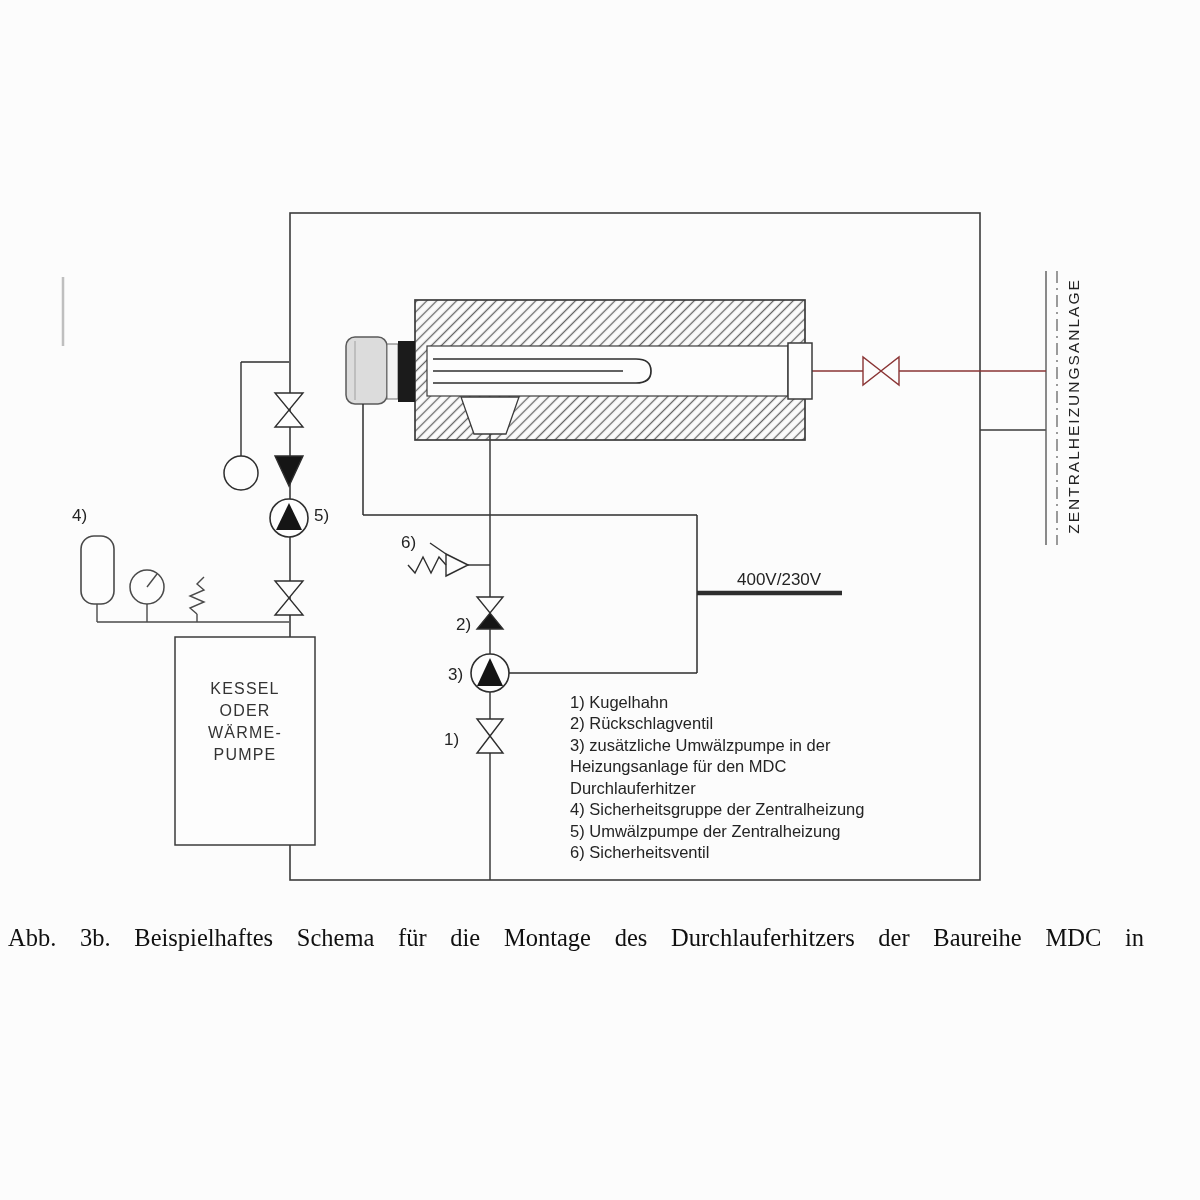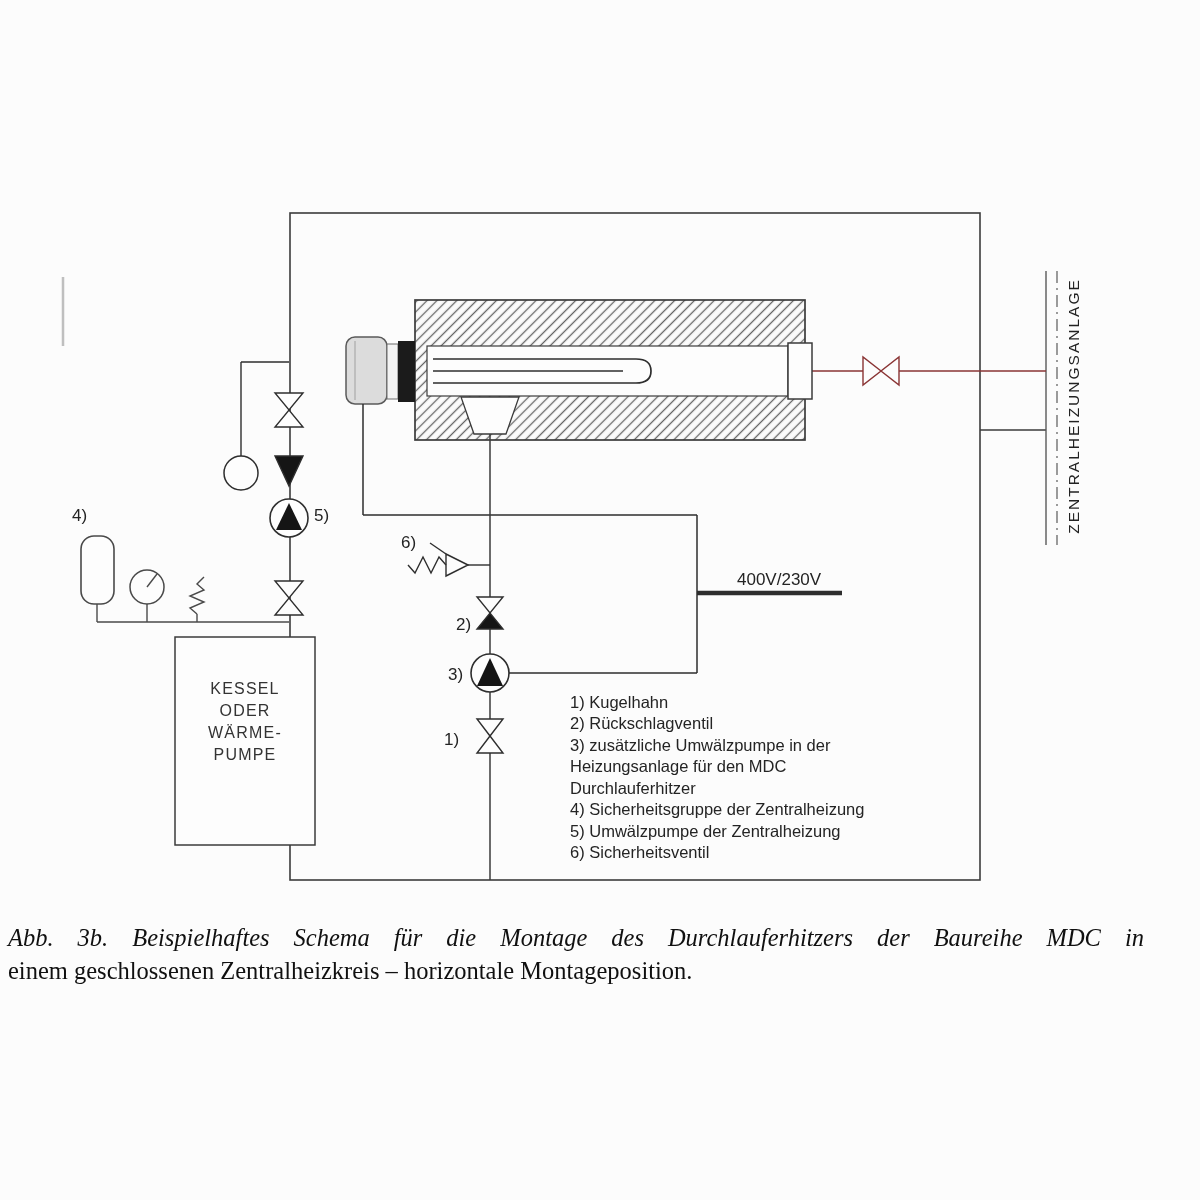--- a/index.html
+++ b/index.html
@@ -17,21 +17,21 @@
   .legend text { font-size:16.5px; }
   .marker { font-size:17px; }
   .power  { font-size:17px; }
   .boiler-text   { font-size:16px; letter-spacing:1.2px; text-anchor:middle; fill:#333; }
   .vertical-label{ font-size:15.5px; letter-spacing:2px; text-anchor:middle; fill:#222; }
   .caption {
     position:absolute; left:8px; top:921px; width:1136px;
     font-family:"Liberation Serif", serif;
     font-size:24.5px; color:#101010; line-height:33px;
   }
-  .caption .l1 { text-align:justify; text-align-last:justify;font-style:italic; }
+  .caption .l1 { text-align:justify; text-align-last:justify; }
   .caption .l2 { text-align:left; }
 </style>
 </head>
 <body>
 
 <div class="page">
 
   <svg class="diagram" width="1200" height="1200" viewBox="0 0 1200 1200">
     <defs>
       <pattern id="hatch" width="7" height="7" patternUnits="userSpaceOnUse" patternTransform="rotate(45)">
@@ -158,16 +158,15 @@
       <text x="570" y="772">Heizungsanlage für den MDC</text>
       <text x="570" y="794">Durchlauferhitzer</text>
       <text x="570" y="815">4) Sicherheitsgruppe der Zentralheizung</text>
       <text x="570" y="837">5) Umwälzpumpe der Zentralheizung</text>
       <text x="570" y="858">6) Sicherheitsventil</text>
     </g>
   </svg>
 
   <div class="caption">
     <div class="l1">Abb. 3b. Beispielhaftes Schema für die Montage des Durchlauferhitzers der Baureihe MDC in</div>
-    <div class="l2">einem geschlossenen Zentralheizkreis – horizontale Montageposition.</div>
   </div>
 
 </div>
 
 </body></html>

